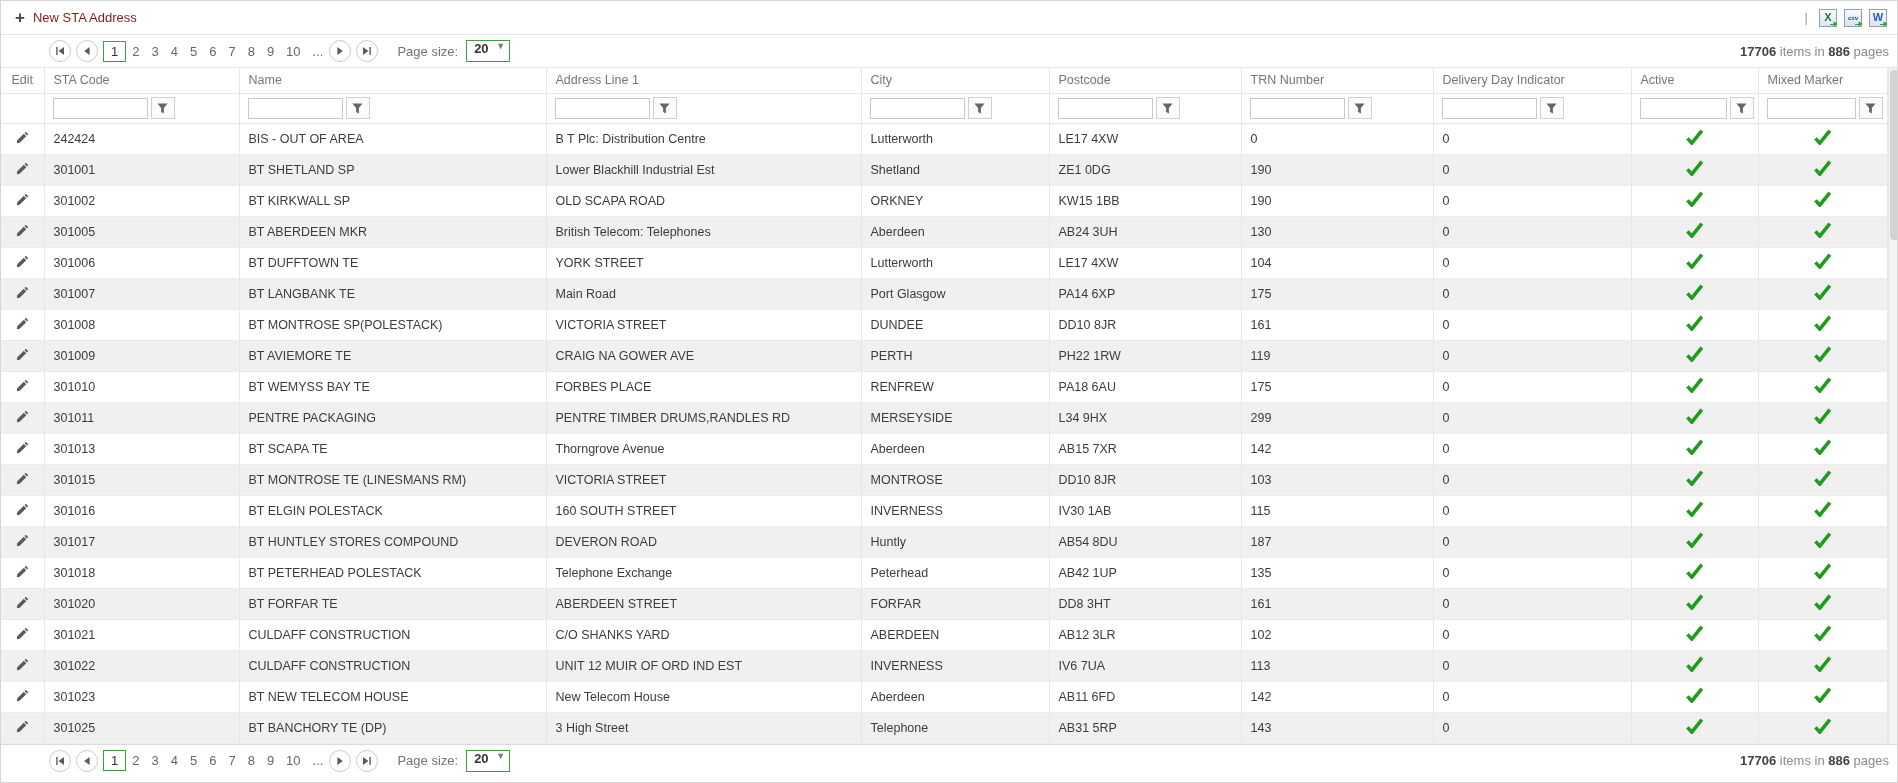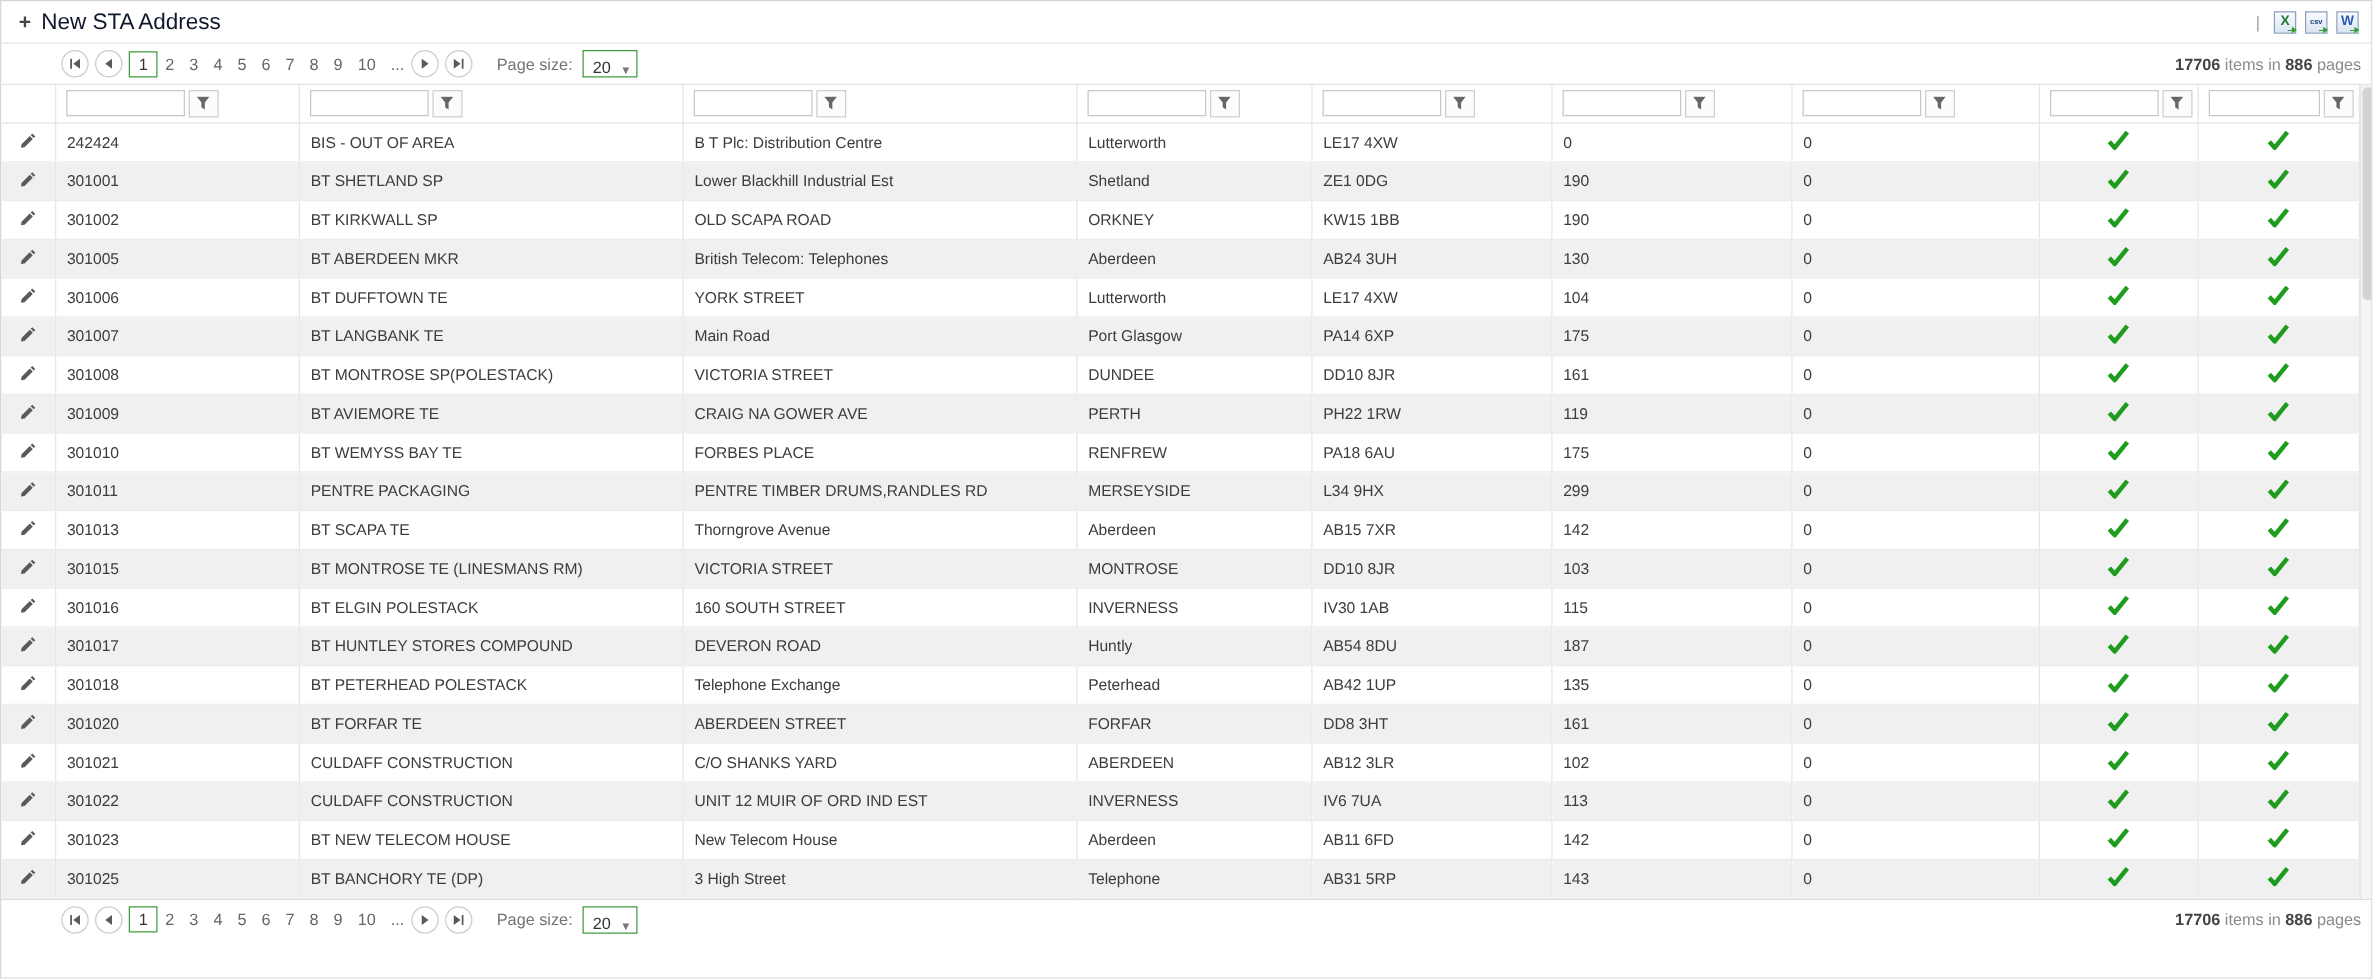--- a/index.html
+++ b/index.html
@@ -4,41 +4,41 @@
 <style>
   * { box-sizing: border-box; margin: 0; padding: 0; }
   html,body { background:#fff; }
   body { font-family:"Liberation Sans","DejaVu Sans",sans-serif; color:#3c3c3c; }
   .app { width:1898px; height:783px; border:1px solid #d6d6d6; background:#fff; overflow:hidden; }
 
   
   .toolbar { height:34px; display:flex; align-items:center; justify-content:space-between; border-bottom:1px solid #e4e4e4; padding:0 10px 0 14px; }
   .add-btn { display:flex; align-items:center; gap:8px; cursor:pointer; }
   .plus { font-size:17px; font-weight:bold; color:#444; line-height:1; }
-  .add-label { font-size:18px; color:#0f172a; }
+  .add-label { font-size:13px; color:#7f1d1d; }
   .export-group { display:flex; align-items:center; gap:7px; }
   .vsep { color:#9a9a9a; font-size:13px; margin-right:4px; }
   .xicon { width:18px; height:18px; border:1px solid #8fa0bd; background:linear-gradient(#f8fbff,#dbe4f2); position:relative; display:flex; align-items:center; justify-content:center; cursor:pointer; }
   .xicon .ltr { font-weight:bold; line-height:1; }
   .xicon .arrow { position:absolute; right:-2px; bottom:-2px; }
   .ltr-x { font-size:11px; color:#1d7a33; }
   .ltr-csv { font-size:6px; color:#1d3f7a; letter-spacing:0; }
   .ltr-w { font-size:11px; color:#2b5bb7; }
 
   
   .pagerbar { height:33px; display:flex; align-items:center; justify-content:space-between; padding:0 8px 0 48px; }
   .pagerbar.top { border-bottom:1px solid #e4e4e4; }
   .pagerbar.bottom { border-top:1px solid #dcdcdc; }
   .pager-left { display:flex; align-items:center; }
   .pcircle { width:22px; height:22px; border:1px solid #ccc; border-radius:50%; background:#fff; display:flex; align-items:center; justify-content:center; margin-right:5px; cursor:pointer; }
   .pnum { font-size:13px; color:#666; padding:2px 6px; cursor:pointer; }
   .pnum.current { border:1px solid #3f9c3f; color:#333; background:#fff; padding:2px 7px; cursor:default; }
   .pellipsis { font-size:13px; color:#666; padding:2px 6px; cursor:pointer; }
   .psize-label { font-size:13px; color:#737373; margin:0 8px 0 14px; }
-  .psize-select { min-width:44px; height:22px; border:1px solid #3f9c3f; background:#fff; display:flex; align-items:flex-end; justify-content:space-between; padding:0 4px 0 7px; font-size:13px; color:#333; cursor:pointer; }
+  .psize-select { min-width:44px; height:22px; border:1px solid #3f9c3f; background:#fff; display:flex; align-items:flex-start; justify-content:space-between; padding:0 4px 0 7px; font-size:13px; color:#333; cursor:pointer;font-weight:bold; }
   .psize-caret { color:#777; font-size:9px; margin-left:6px; }
   .items-info { font-size:13px; color:#8a8a8a; white-space:pre; }
   .items-info b { color:#444; }
 
   
   .grid-wrap { display:flex; align-items:stretch; }
   table.grid { table-layout:fixed; width:1886px; border-collapse:collapse; }
   .grid th, .grid td { border-right:1px solid #e6e6e6; overflow:hidden; white-space:nowrap; }
   .grid th { height:25px; font-weight:normal; font-size:12.5px; color:#767676; text-align:left; padding:0 0 0 9px; border-bottom:1px solid #e6e6e6; background:#fff; }
   .grid th.th-edit { text-align:center; padding:0 2px; }
@@ -140,20 +140,32 @@
           <col style="width:307px">
           <col style="width:315px">
           <col style="width:188px">
         <col style="width:192px">
           <col style="width:192px">
           <col style="width:198px">
           <col style="width:127px">
           <col style="width:129px">
       </colgroup>
       <thead>
+        <tr>
+          <th class="th-edit">Edit</th>
+          <th>STA Code</th>
+          <th>Name</th>
+          <th>Address Line 1</th>
+          <th>City</th>
+          <th>Postcode</th>
+          <th>TRN Number</th>
+          <th>Delivery Day Indicator</th>
+          <th>Active</th>
+          <th>Mixed Marker</th>
+        </tr>
         <tr class="filter-row">
           <td></td>
           <td>
               <span class="filter-cell">
                 <input class="filter-input" style="">
                 <span class="filter-btn">
                   <svg width="11" height="11" viewBox="0 0 12 12">
                     <path fill="#666" d="M.5.5h11L7.5 5.5v6l-3-1.8V5.5z"></path>
                   </svg>
                 </span>

